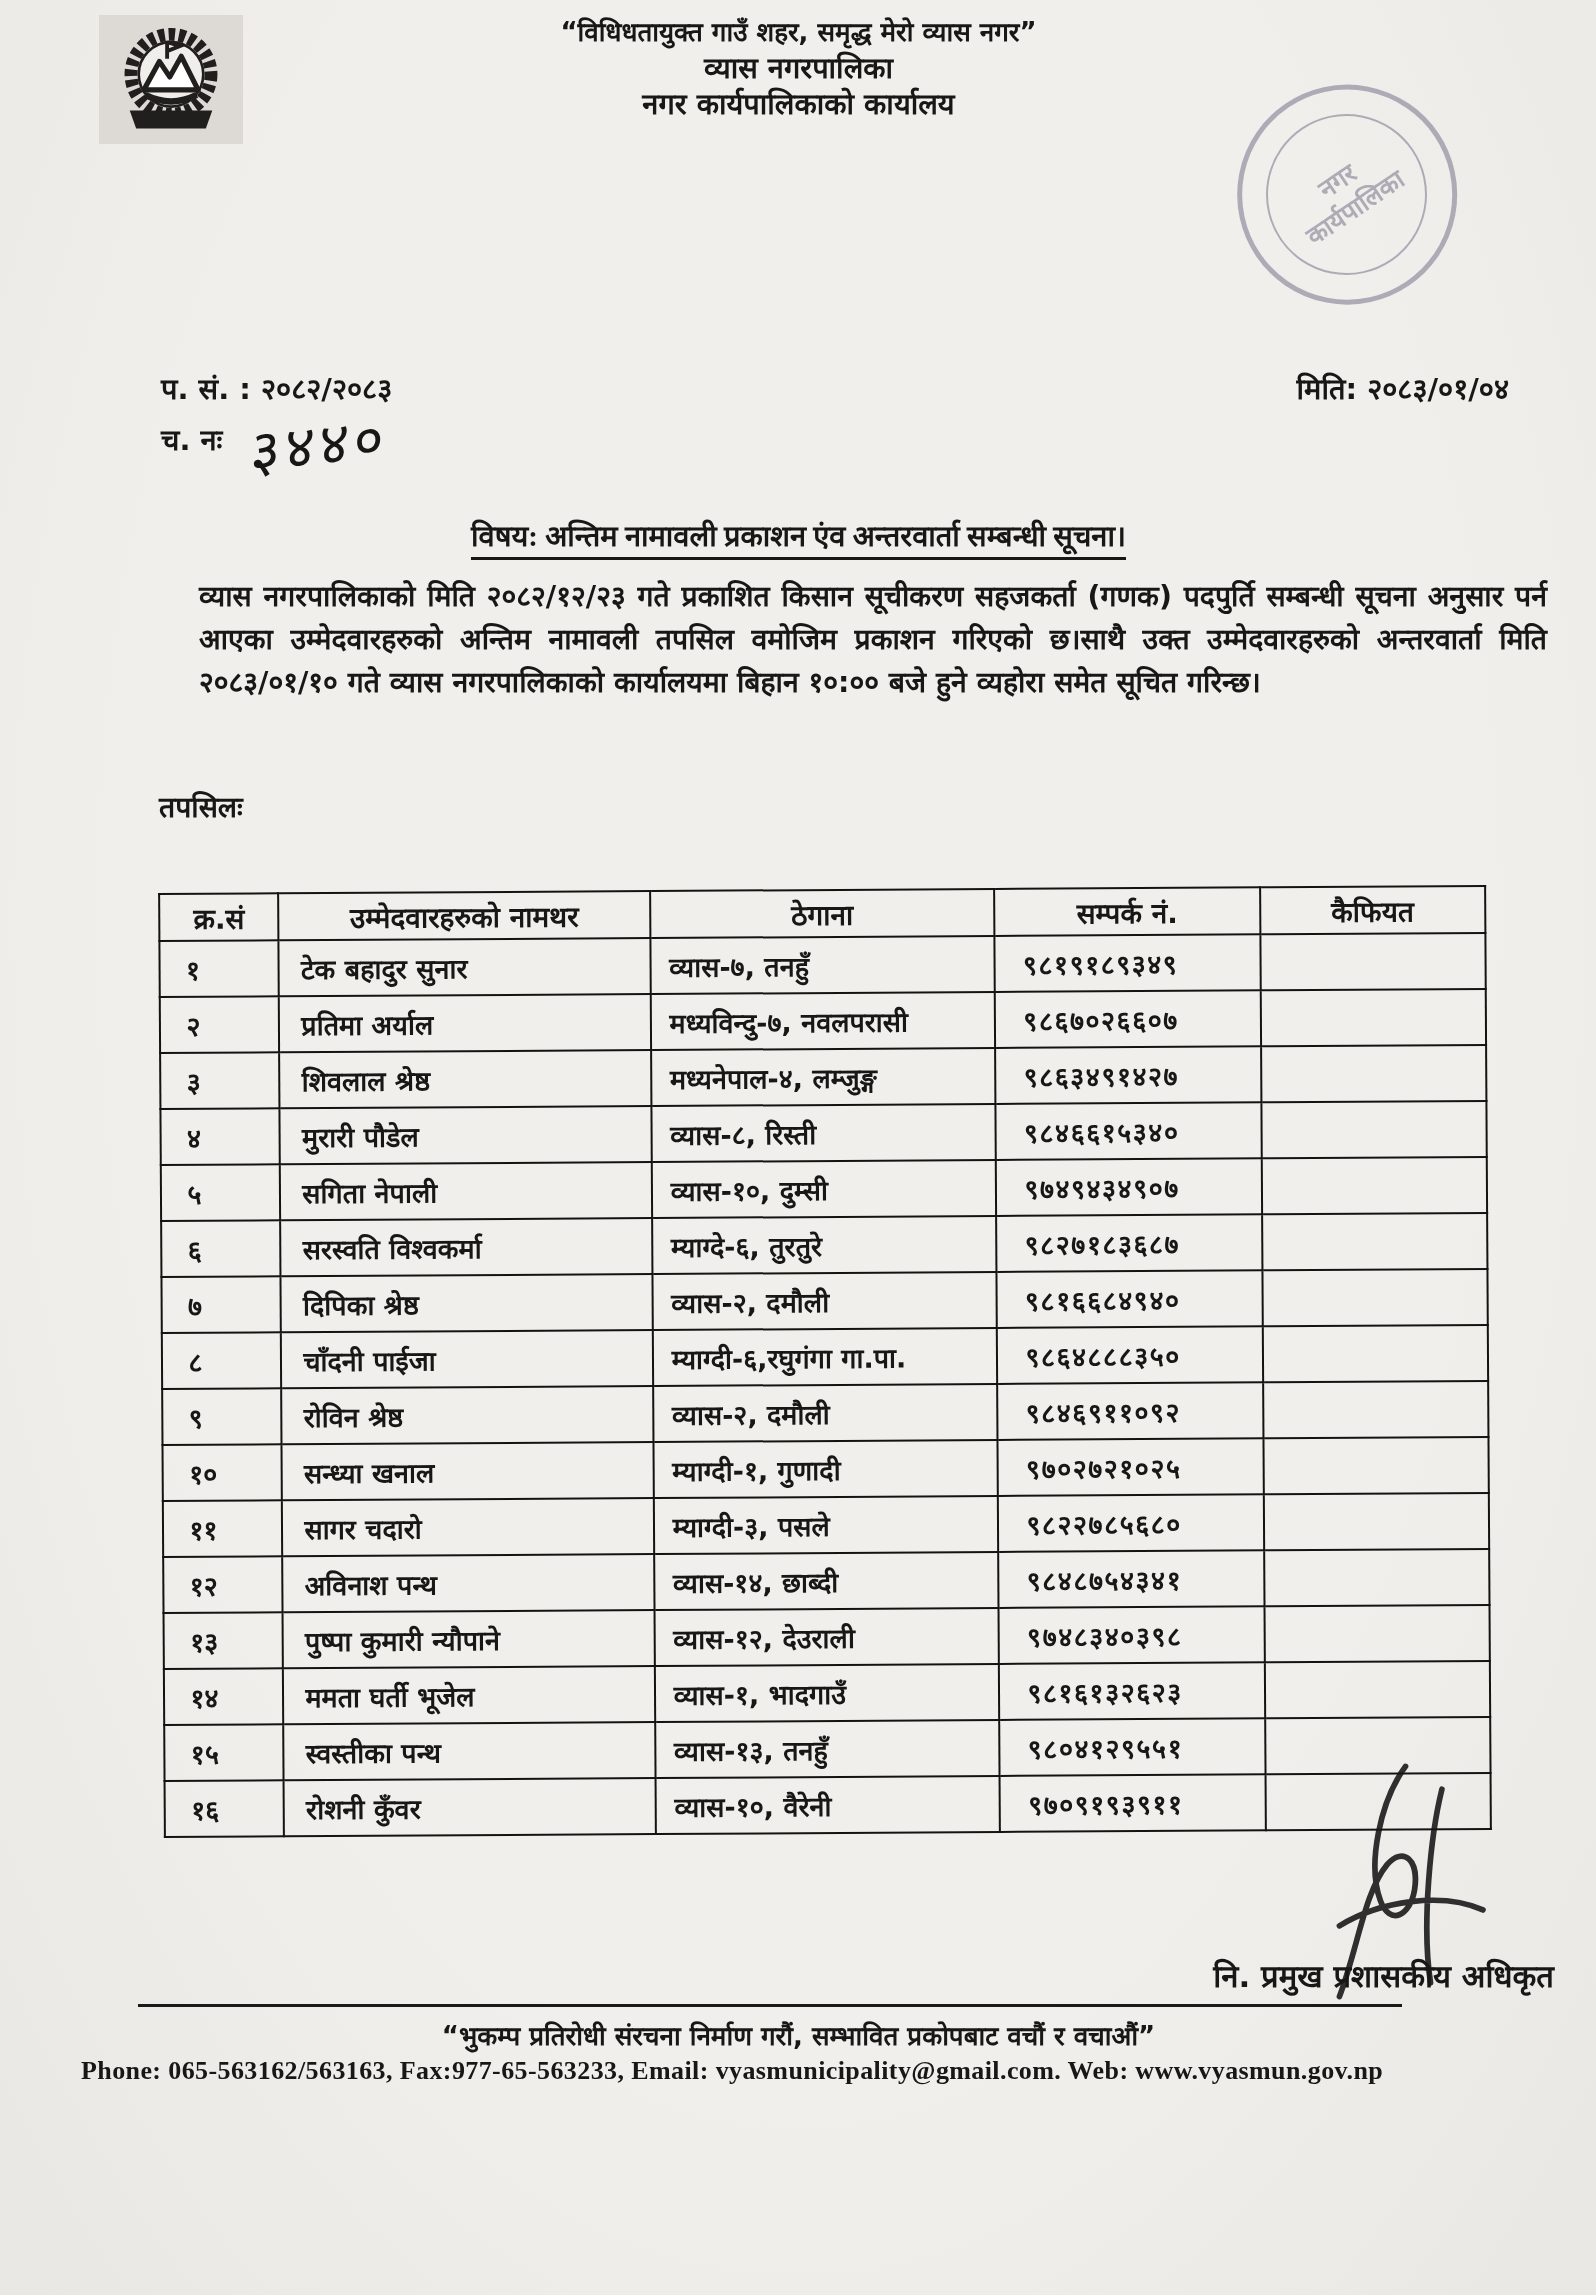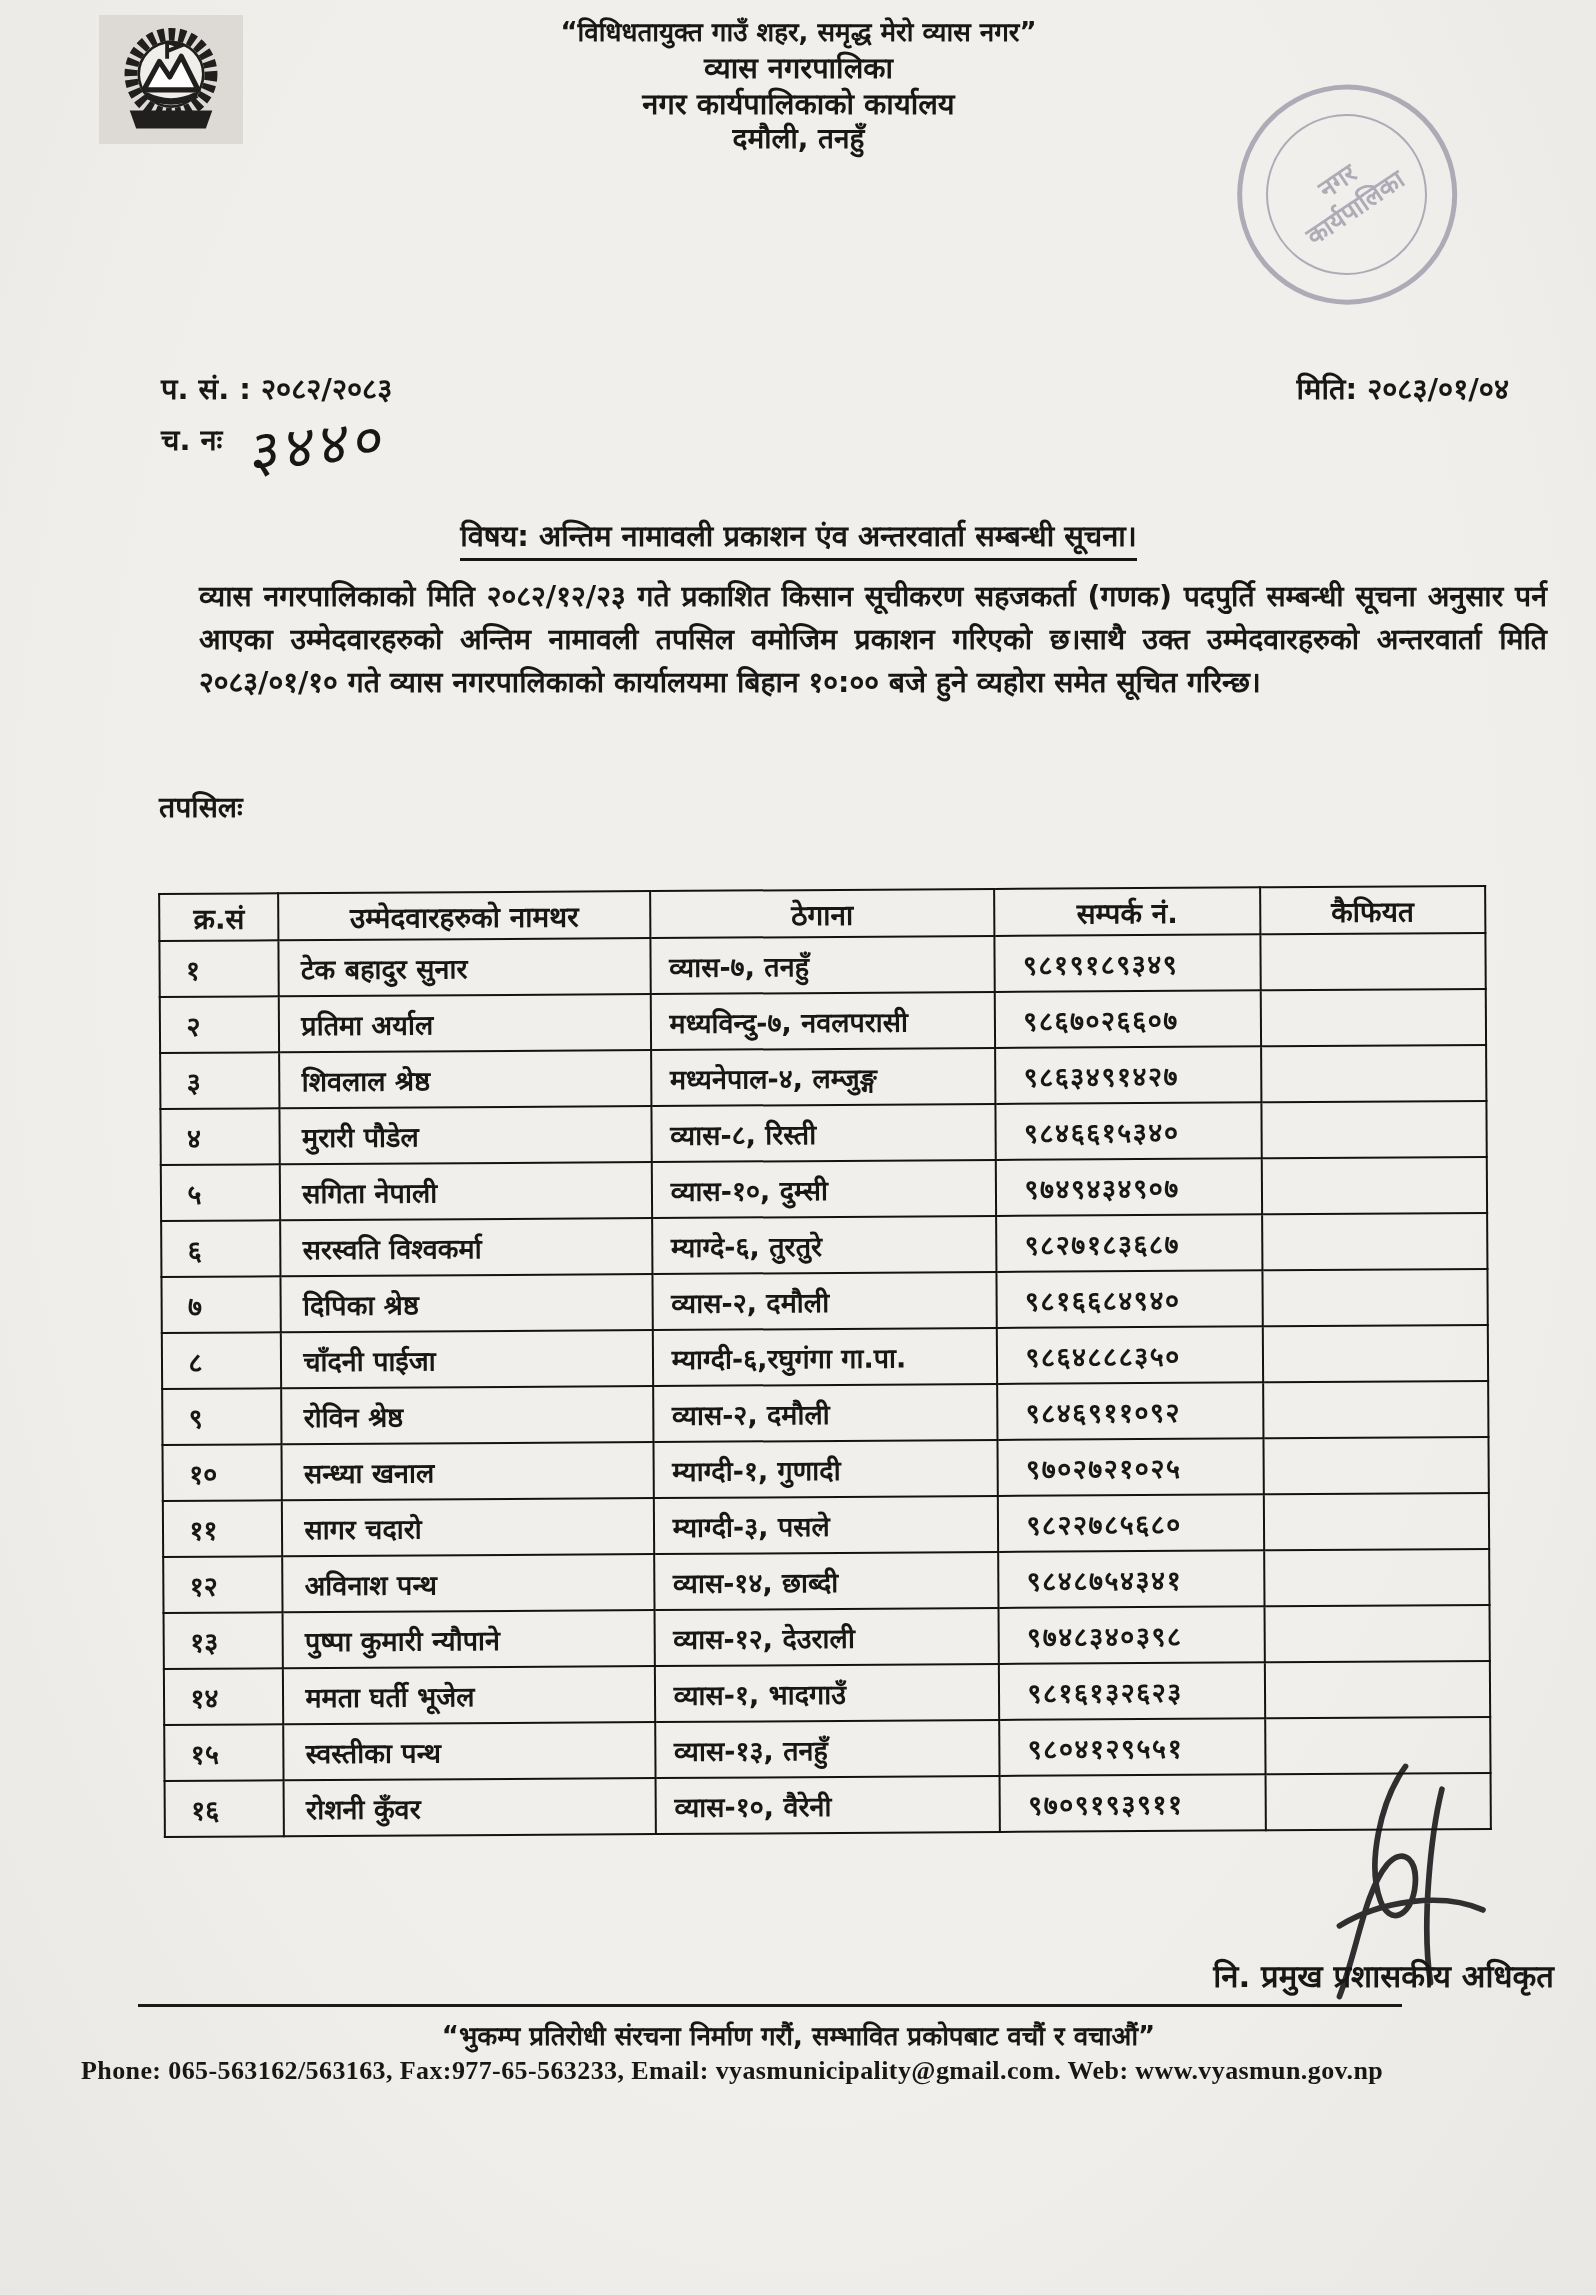--- a/index.html
+++ b/index.html
@@ -62,21 +62,21 @@
     display:flex;align-items:flex-start;gap:28px;
   }
   .chalani .hand{
     font-size:58px;font-weight:400;line-height:.9;
     transform:rotate(-6deg) skewX(-8deg);
     letter-spacing:4.5px;
   }
   
   .subject{
     position:absolute;top:515px;left:0;width:100%;text-align:center;
-    font-size:29px;font-weight:700;
+    font-size:29px;font-weight:700;font-family:Liberation Serif, serif;
   }
   .subject span{border-bottom:3px solid #181716;padding-bottom:4.5px;}
   .para{
     position:absolute;top:575px;left:159px;width:1348px;
     font-size:28.4px;line-height:43px;text-align:justify;font-weight:600;margin-left:40px;
   }
   .tapasil{
     position:absolute;top:787px;left:159px;
     font-size:28.4px;font-weight:600;
   }
@@ -137,21 +137,20 @@
   <div class="stamp">
     <div class="ring"></div>
     <div class="ring2"></div>
     <div class="stamp-text">नगर कार्यपालिका</div>
   </div>
 
   <div class="head">
     <div class="motto">“विधिधतायुक्त गाउँ शहर, समृद्ध मेरो व्यास नगर”</div>
     <div class="org">व्यास नगरपालिका</div>
     <div class="office">नगर कार्यपालिकाको कार्यालय</div>
-    <div class="place">दमौली, तनहुँ</div>
   </div>
 
   <div class="refrow">
     <span>प. सं. : २०८२/२०८३</span>
     <span>मिति: २०८३/०१/०४</span>
   </div>
   <div class="chalani">
     <span>च. नः</span>
     <span class="hand">३४४०</span>
   </div>

